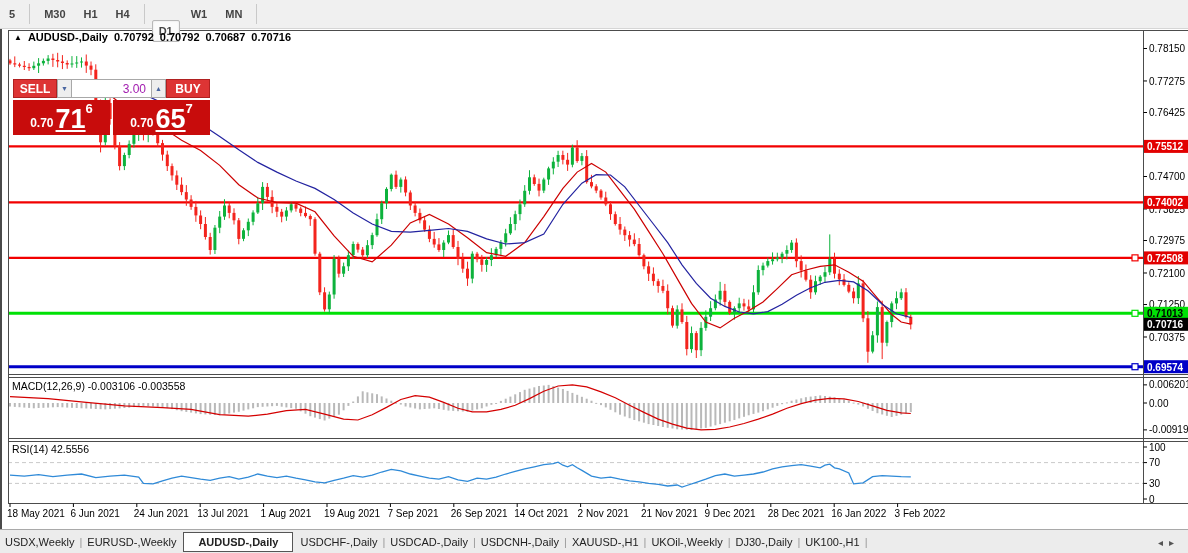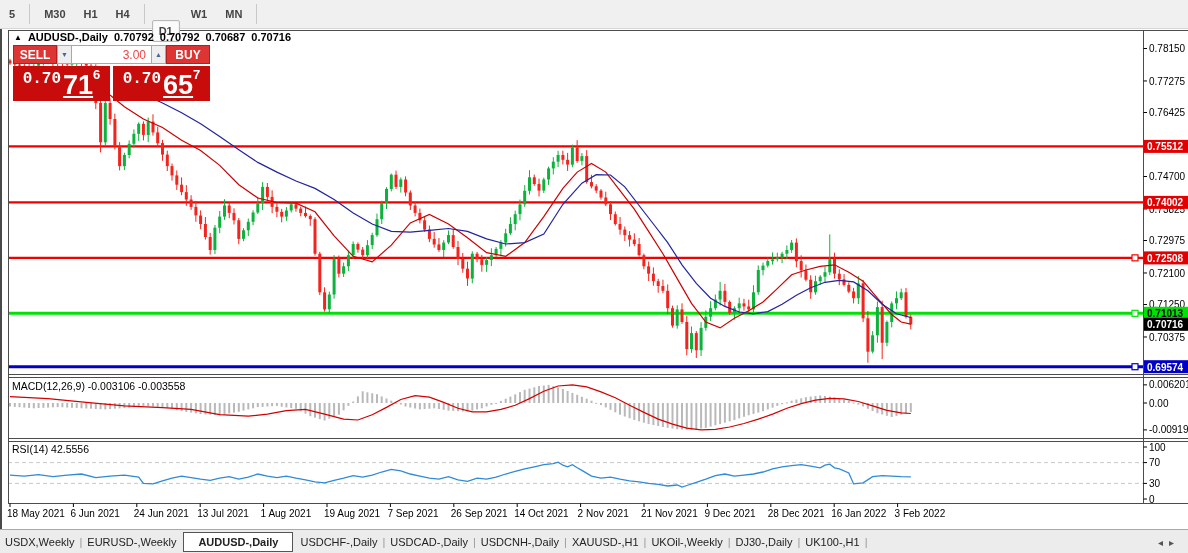--- a/index.html
+++ b/index.html
@@ -21,31 +21,31 @@
   
   #chart-svg{position:absolute;left:0;top:0;}
   
   #chart-title{
     position:absolute;left:14px;top:31px;font-size:11px;font-weight:700;color:#000;
     display:flex;gap:6px;align-items:center;z-index:5;
   }
   #chart-title .tri{font-size:8px;}
   
   #trade-panel{position:absolute;left:13px;top:45px;width:197px;z-index:6;}
-  #tp-row1{display:flex;height:19px;}
+  #tp-row1{display:flex;height:19px;margin-top:34px;}
   .tp-btn{
     width:42px;background:#dd3434;border:1px solid #b02020;color:#fff;
     font-size:12px;font-weight:700;display:flex;align-items:center;justify-content:center;
   }
   .tp-spin{width:13px;background:#eeeeee;border:1px solid #a8a8a8;display:flex;align-items:center;justify-content:center;font-size:7px;color:#4a66a0;}
   #tp-vol{flex:1;background:#fff;border-top:1px solid #a8a8a8;border-bottom:1px solid #a8a8a8;
-    display:flex;align-items:center;justify-content:flex-end;padding-right:5px;font-size:12px;color:#ef4444;}
+    display:flex;align-items:center;justify-content:flex-end;padding-right:5px;font-size:12px;color:#a21caf;}
   #tp-row2{display:flex;margin-top:2px;height:35px;}
   .tp-price{background:#c80c0c;color:#fff;display:flex;align-items:flex-end;justify-content:center;padding-bottom:2px;}
-  .tp-price .small{font-size:16px;font-weight:700;margin-bottom:11px;font-family:Liberation Mono, monospace;}
+  .tp-price .small{font-size:12px;font-weight:700;margin-bottom:3px;}
   .tp-price .big{font-size:27px;font-weight:700;line-height:27px;margin-left:2px;text-decoration:underline;}
   .tp-price .sup{font-size:13px;font-weight:700;align-self:flex-start;margin-top:1px;}
   #tp-sell-price{width:97px;margin-right:3px;}
   #tp-buy-price{width:97px;}
   
   #tabbar{
     position:absolute;left:0;top:529px;width:1188px;height:24px;
     background:#ececec;border-top:1px solid #a9a9a9;
     display:flex;align-items:center;font-size:11px;color:#222;
   }

